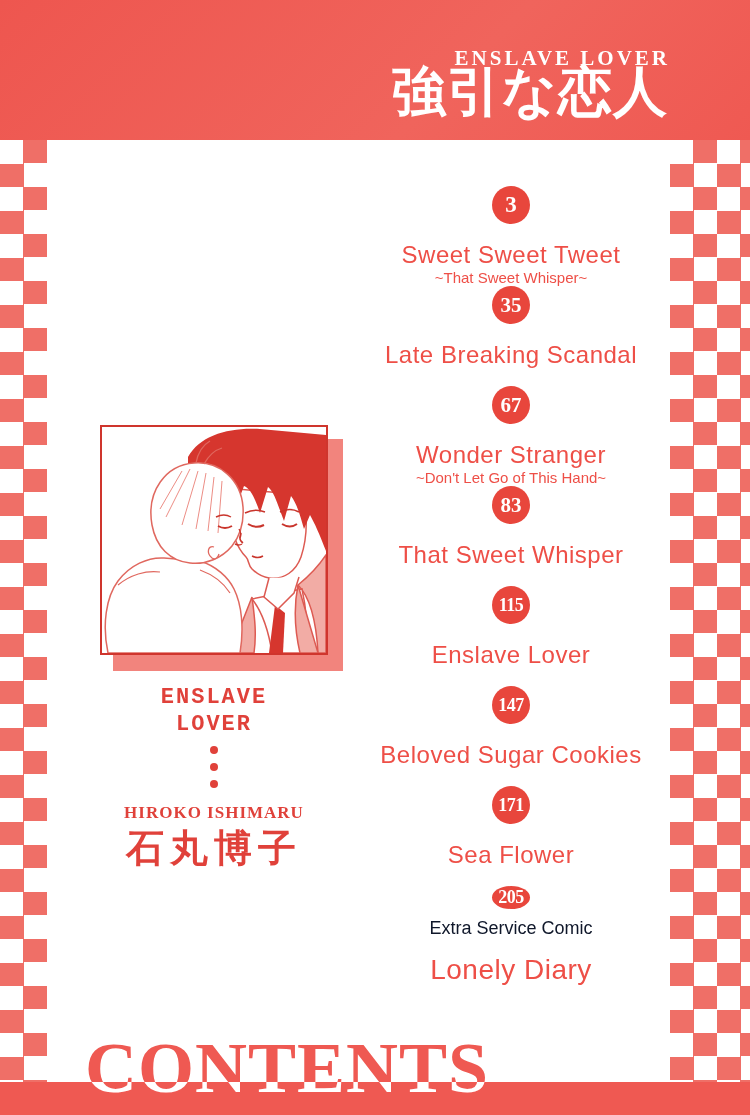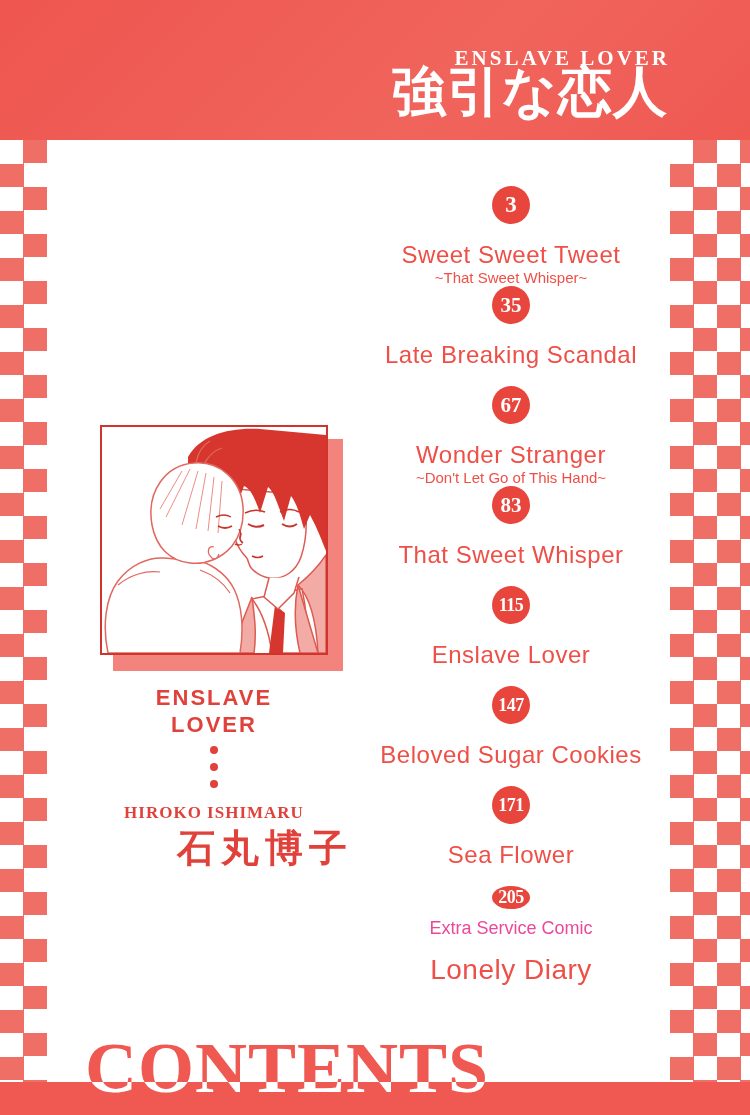--- a/index.html
+++ b/index.html
@@ -35,45 +35,45 @@
   .contents-word.white{color:#fff;top:-51px;}
 
   
   .art-shadow{position:absolute;left:113px;top:439px;width:230px;height:232px;background:#f2847d;}
   .art-box{position:absolute;left:100px;top:425px;width:224px;height:226px;
            background:#fff;border:2px solid #cf352d;}
   .art-box svg{display:block;}
 
   
   .book-title{position:absolute;left:100px;top:684px;width:228px;text-align:center;
-              font-family:Liberation Sans, sans-serif;font-weight:bold;
+              font-family:Liberation Mono, monospace;font-weight:bold;
               font-size:22px;line-height:27px;letter-spacing:2px;color:#e0413a;}
   .dots{position:absolute;left:100px;top:746px;width:228px;display:flex;
         flex-direction:column;align-items:center;gap:9px;}
   .dot{width:8px;height:8px;border-radius:50%;background:#e0413a;}
   .author-en{position:absolute;left:75px;top:803px;width:278px;text-align:center;
              font-family:"Liberation Serif","DejaVu Serif",serif;font-weight:bold;
              font-size:17px;letter-spacing:1px;color:#e0413a;}
-  .author-jp{position:absolute;left:75px;top:823px;width:278px;text-align:right;
+  .author-jp{position:absolute;left:75px;top:823px;width:278px;text-align:center;
              font-family:"Liberation Serif","DejaVu Serif",serif;font-weight:bold;
              font-size:38px;letter-spacing:6px;color:#e0413a;}
 
   
   .toc{position:absolute;left:381px;top:186px;width:260px;}
   .toc-entry{height:100px;display:flex;flex-direction:column;align-items:center;}
   .badge{width:38px;height:38px;border-radius:50%;background:#e8463c;color:#fff;
          display:flex;align-items:center;justify-content:center;
          font-family:"Liberation Serif","DejaVu Serif",serif;font-weight:bold;}
   .badge.d1{font-size:23px;}
   .badge.d2{font-size:21px;}
   .badge.d3{font-size:18px;letter-spacing:-0.5px;}
   .toc-title{font-size:24px;color:#ee4f47;margin-top:17px;white-space:nowrap;letter-spacing:0.5px;}
   .toc-title.big{font-size:28px;margin-top:15px;}
   .toc-sub{font-size:15px;color:#ee4f47;white-space:nowrap;}
-  .toc-kicker{font-size:18px;color:#ec4899;margin-top:9px;white-space:nowrap;}
+  .toc-kicker{font-size:18px;color:#0f172a;margin-top:9px;white-space:nowrap;}
   .toc-sub:empty,.toc-kicker:empty{display:none;}
 </style>
 </head>
 <body>
 
 <div class="page">
 
   <div class="band-top">
     <div class="hdr-en">ENSLAVE LOVER</div>
     <div class="hdr-jp">強引な恋人</div>

